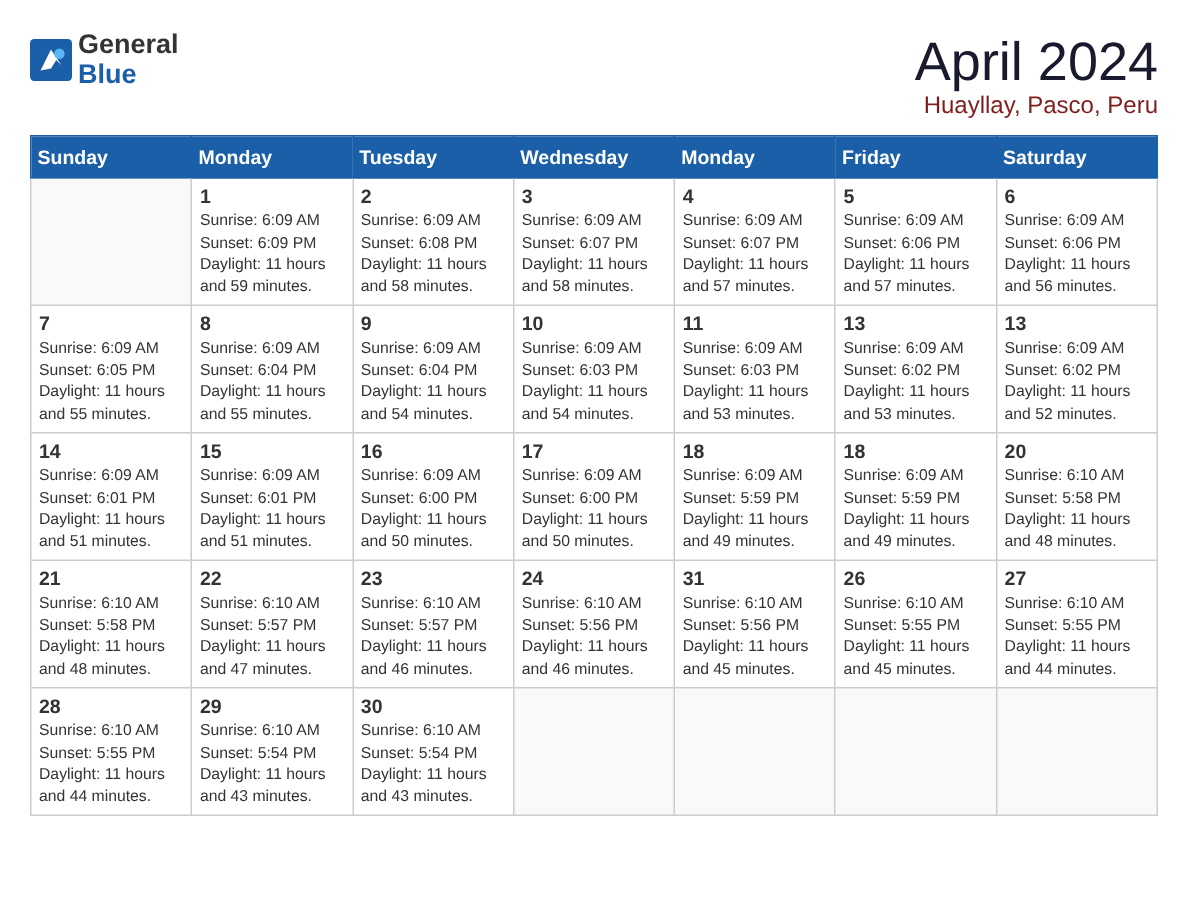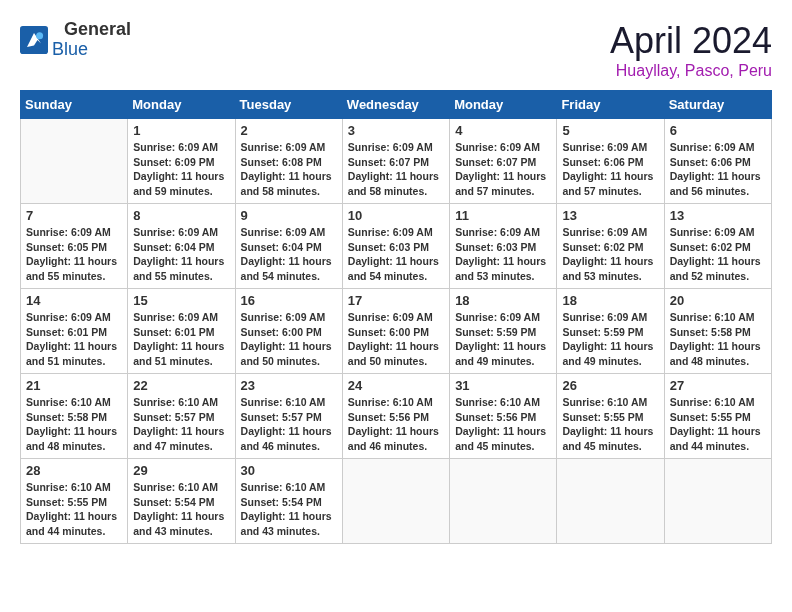--- a/index.html
+++ b/index.html
@@ -22,43 +22,42 @@
     }
     .logo-text {
       display: flex;
       flex-direction: column;
       line-height: 1.1;
     }
     .logo-general {
       font-size: 18px;
       font-weight: bold;
       color: #333;
-      margin-left: 12px;
     }
     .logo-blue {
       font-size: 18px;
-      font-weight: normal;
+      font-weight: bold;
       color: #1a5fa8;
     }
     .logo-icon {
       width: 28px;
       height: 28px;
       margin-right: 4px;
     }
     .title-area {
       text-align: right;
     }
     .month-title {
       font-size: 36px;
       font-weight: normal;
       color: #1a1a2e;
     }
     .location {
       font-size: 16px;
-      color: #a21caf;
+      color: #7f1d1d;
     }
     table {
       width: 100%;
       border-collapse: collapse;
       table-layout: fixed;
     }
     th {
       background-color: #1a5fa8;
       color: #fff;
       font-size: 13px;
@@ -77,21 +76,20 @@
     .day-num {
       font-size: 13px;
       font-weight: bold;
       display: block;
       margin-bottom: 2px;
     }
     .day-detail {
       font-size: 10.5px;
       line-height: 1.4;
       color: #333;
-      font-weight: bold;
     }
     td.empty {
       background: #f9f9f9;
     }
   </style>
 </head>
 <body>
 
 <div class="header">
   <div class="logo">

